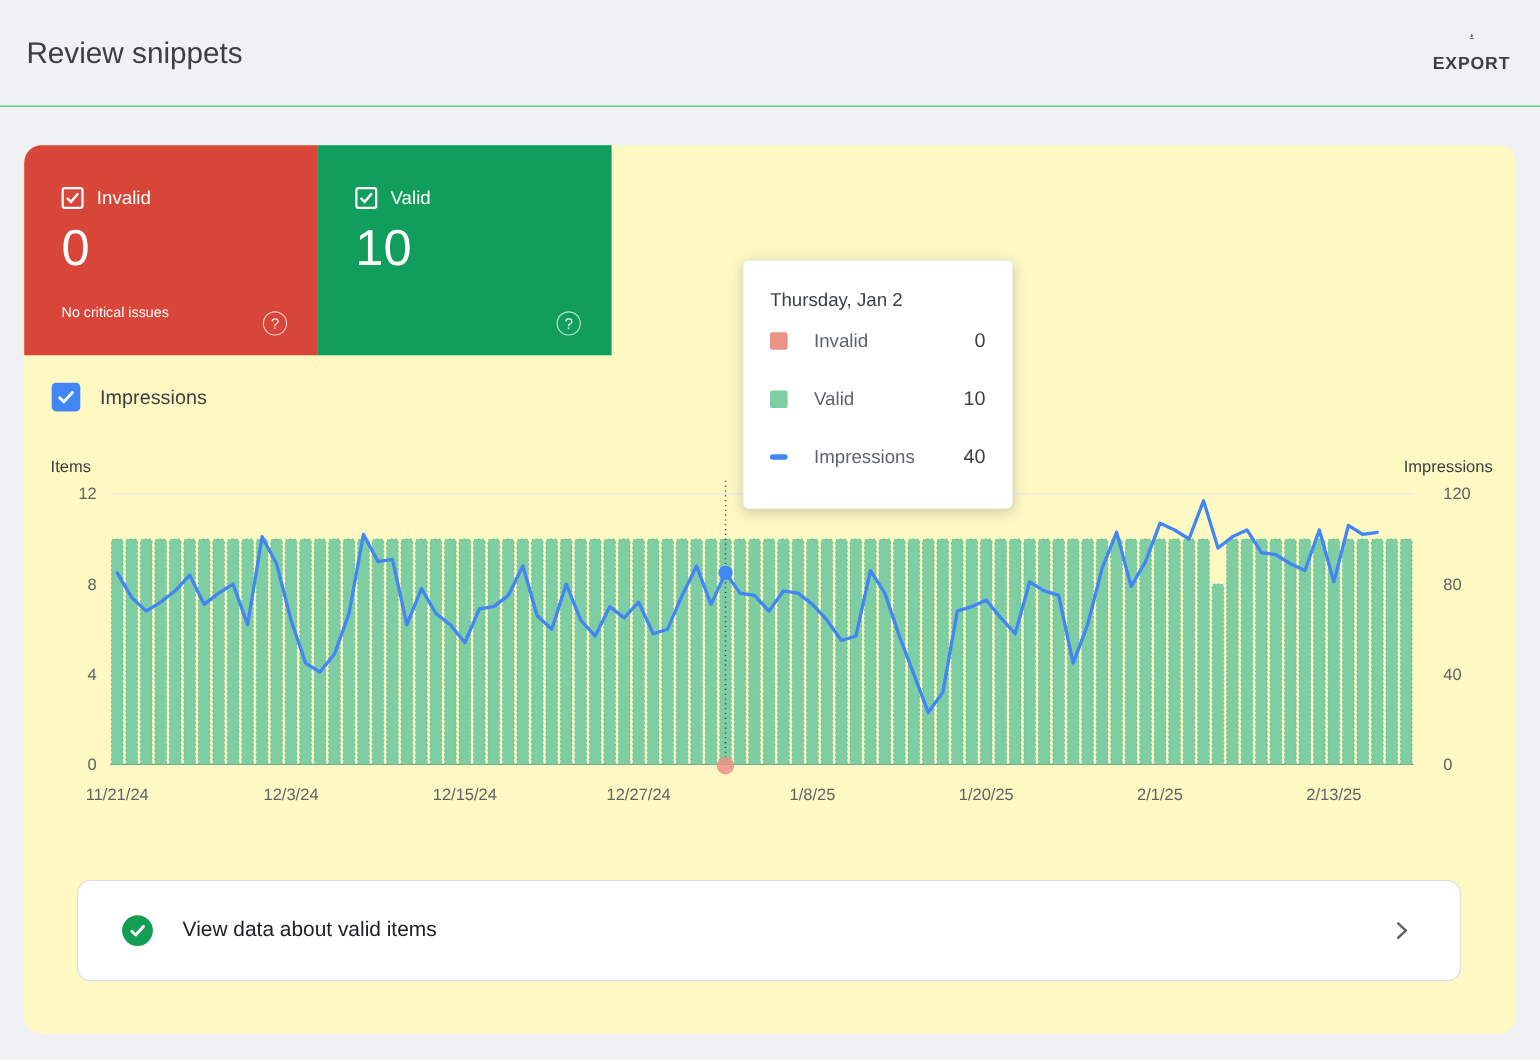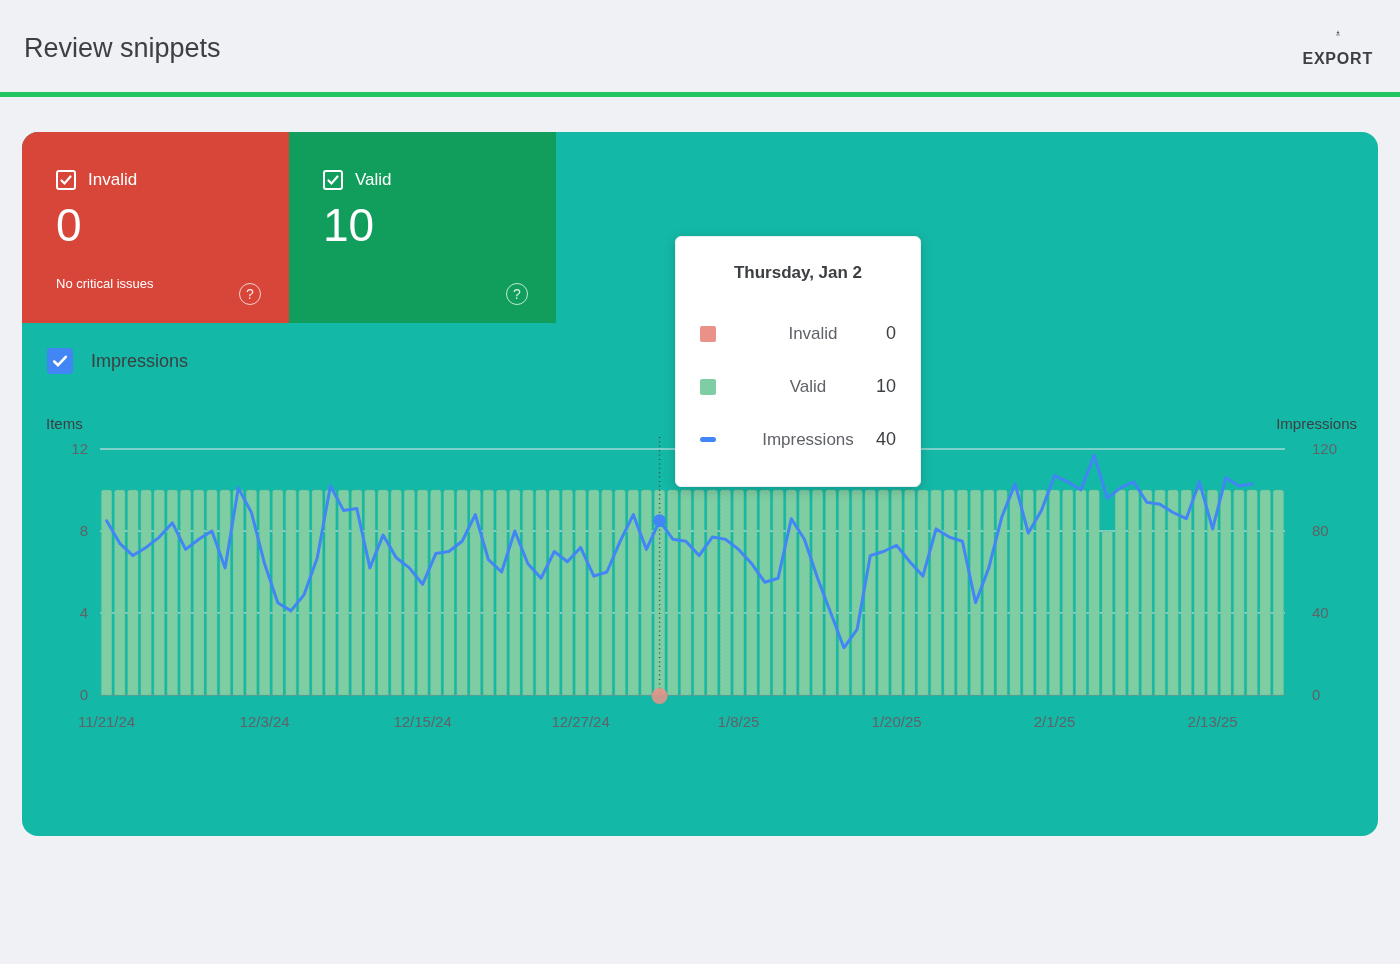--- a/index.html
+++ b/index.html
@@ -1,27 +1,27 @@
 <!DOCTYPE html>
 <html><head>
 <meta charset="utf-8">
 <style>
   * { margin:0; padding:0; box-sizing:border-box; }
   html,body { width:1400px; height:964px; overflow:hidden; }
   body { font-family:"Liberation Sans","DejaVu Sans",sans-serif; background:#eff1f5; color:#202124; position:relative; }
 
   
-  .app-header { position:absolute; left:0; top:0; width:1400px; height:97px; border-bottom:5px solid #22c55e; }
+  .app-header { position:absolute; left:0; top:0; width:1400px; height:97px; border-bottom:1px solid #22c55e; }
   .page-title { position:absolute; left:24px; top:33px; font-size:27px; font-weight:400; color:#3c4043; }
   .export-btn { position:absolute; right:27px; top:30px; height:38px; display:flex; align-items:center; gap:14px;
                 background:none; border:none; cursor:pointer; color:#3c4043; font-family:inherit;flex-direction:column; }
   .export-btn span { font-size:16px; font-weight:700; letter-spacing:0.8px; color:#3c4043; }
 
   
-  .panel { position:absolute; left:22px; top:132px; width:1356px; height:704px; background:#14b8a6; border-radius:16px;text-align:center; }
+  .panel { position:absolute; left:22px; top:132px; width:1356px; height:808px; background:#fef9c3; border-radius:16px; }
 
   
   .status-card { position:absolute; top:0; width:267px; height:191px; color:#fff; }
   .card-invalid { left:0; border-top-left-radius:16px; }
   .card-valid   { left:267px; }
   .card-check-row { position:absolute; left:34px; top:38px; display:flex; align-items:center; gap:12px; }
   .card-checkbox { width:20px; height:20px; border:2px solid #fff; border-radius:3px; display:flex; align-items:center; justify-content:center; }
   .card-label { font-size:17px; font-weight:400; }
   .card-count { position:absolute; left:34px; top:66px; font-size:46px; font-weight:400; }
   .card-subtitle { position:absolute; left:34px; top:144px; font-size:13px; }
@@ -32,21 +32,21 @@
   .impr-toggle { position:absolute; left:25px; top:216px; display:flex; align-items:center; gap:18px; cursor:pointer; }
   .impr-checkbox { width:26px; height:26px; border-radius:4px; display:flex; align-items:center; justify-content:center; }
   .impr-label { font-size:18px; color:#3c4043; }
 
   
   .chart-wrap { position:absolute; left:0; top:283px; width:1356px; height:322px; }
 
   
   .chart-tooltip { position:absolute; left:653px; top:104px; width:246px; background:#fff; border:1px solid #ececee;
                    border-radius:6px; box-shadow:0 3px 12px rgba(0,0,0,.18); padding:26px 24px 20px 24px; z-index:5; }
-  .tt-title { font-size:17px; font-weight:700; color:#3c4043; margin-bottom:24px; }
+  .tt-title { font-size:17px; font-weight:400; color:#3c4043; margin-bottom:0; }
   .tt-row { display:flex; align-items:center; height:53px; }
   .tt-swatch { width:16px; height:16px; border-radius:2px; margin-right:24px; flex:0 0 auto; }
   .tt-swatch.dash { height:5px; border-radius:3px; }
   .tt-name { flex:1; font-size:17px; color:#5f6368; }
   .tt-value { font-size:18px; color:#3c4043; font-weight:500; }
 
   
   .footer-link { position:absolute; left:48px; top:668px; width:1258px; height:92px; background:#fff;
                  border:1px solid #dadce0; border-radius:12px; display:flex; align-items:center; cursor:pointer; }
   .footer-check { width:28px; height:28px; border-radius:50%; margin-left:40px; display:flex; align-items:center; justify-content:center; }
@@ -239,13 +239,26 @@
       <span class="tt-name">Valid</span>
       <span class="tt-value">10</span>
     </div>
     <div class="tt-row">
       <span class="tt-swatch dash" style="background: rgb(66, 133, 244);"></span>
       <span class="tt-name">Impressions</span>
       <span class="tt-value">40</span>
     </div>
   </div>
 
+  <div class="footer-link">
+    <span class="footer-check" id="footer-check" style="background: rgb(20, 158, 83);">
+      <svg width="16" height="16" viewBox="0 0 16 16">
+        <path d="M2.8 8.6 L6.4 12 L13.4 4.2" stroke="#fff" stroke-width="2.6" fill="none" stroke-linecap="round" stroke-linejoin="round"></path>
+      </svg>
+    </span>
+    <span class="footer-text">View data about valid items</span>
+    <span class="footer-chevron">
+      <svg width="22" height="22" viewBox="0 0 22 22">
+        <path d="M8 4.5 L15 11 L8 17.5" stroke="#5f6368" stroke-width="2.2" fill="none" stroke-linecap="round"></path>
+      </svg>
+    </span>
+  </div>
 </div>
 
 </body></html>

